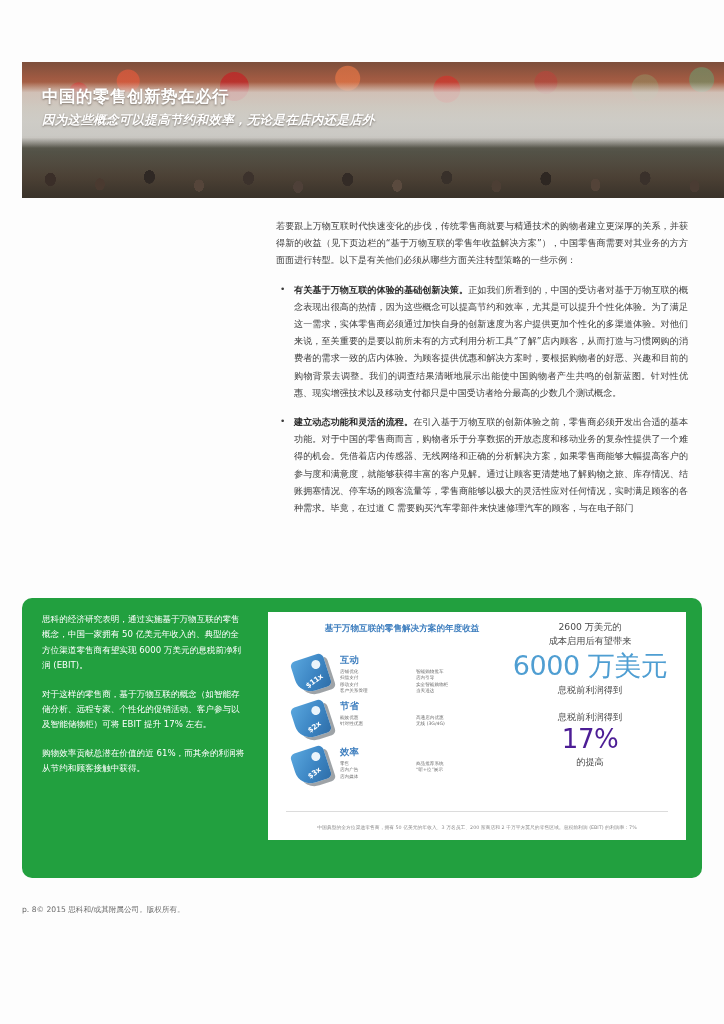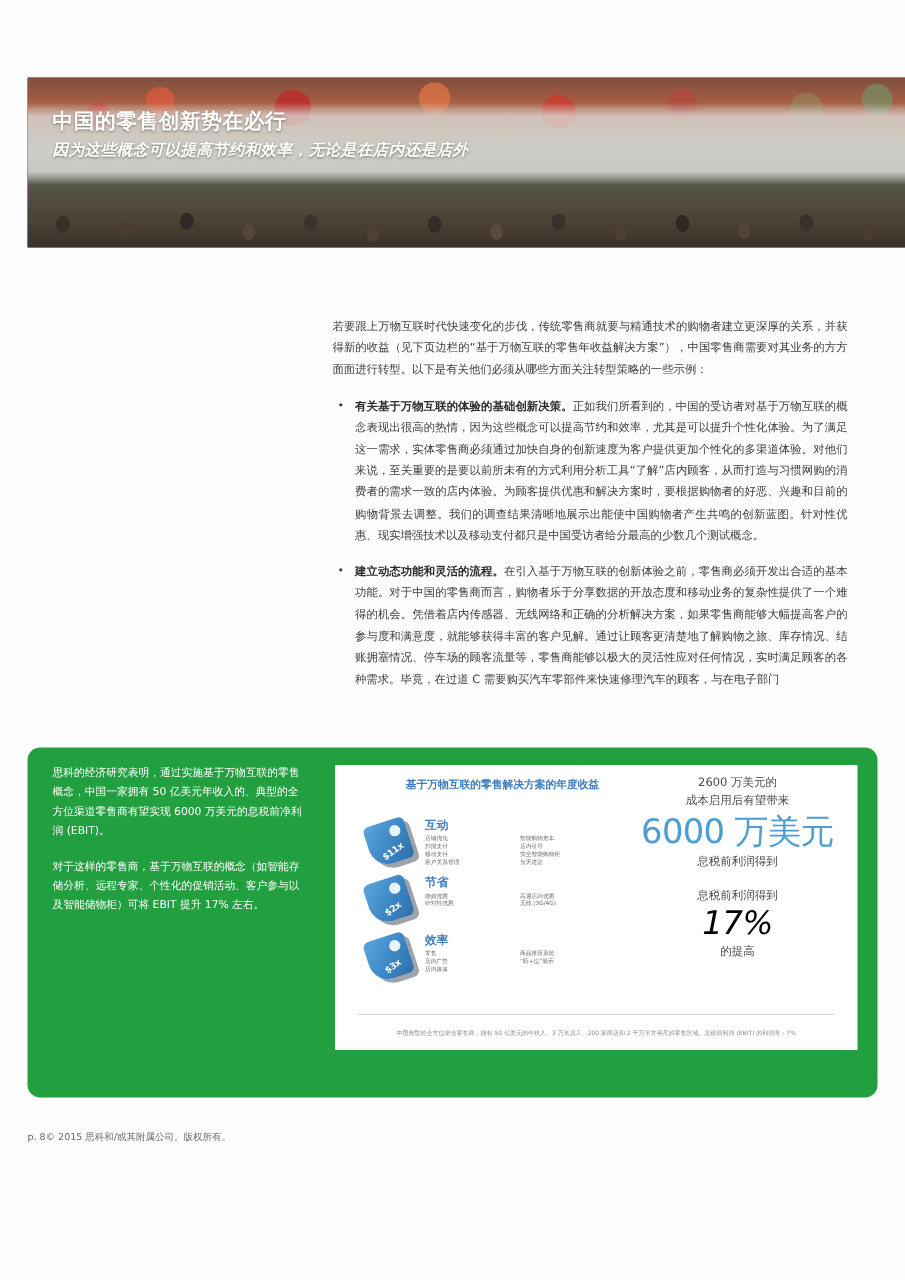--- a/index.html
+++ b/index.html
@@ -74,21 +74,21 @@
   }
   .hero-sub {
     font-size: 12.5px; font-style: italic; font-weight: bold;
     letter-spacing: .3px;
     text-shadow: 0 1px 2px rgba(60,50,40,.55);
   }
 
   
   .body-col {
     position: absolute;
-    left: 266px; top: 218px; width: 412px; margin-top: 36px;
+    left: 276px; top: 218px; width: 412px;
   }
   .para {
     font-size: 9.1px; line-height: 17.2px; color: #3c3c3c;
     text-align: justify; margin-bottom: 12px;
   }
   .bullet-list { list-style: none; }
   .bullet {
     position: relative;
     padding-left: 18px;
     font-size: 9.1px; line-height: 17.2px; color: #3c3c3c;
@@ -182,23 +182,22 @@
   .stat-small {
     font-size: 9.2px; line-height: 13.5px; color: #4a4a4a;
   }
   .stat-big {
     font-size: 27px; line-height: 33px; font-weight: normal;
     color: #4f9ed2; letter-spacing: -.5px;
     margin: 2px 0 1px;
   }
   .stat-big2 {
     font-size: 26px; line-height: 31px; font-weight: normal;
-    color: #000000; letter-spacing: -.5px;
+    color: #4c1d95; letter-spacing: -.5px;
     margin: 1px 0 0;
-    font-style: italic;
   }
   .stat-gap { height: 13px; }
 
   .info-note {
     position: absolute; left: 22px; right: 22px; bottom: 9px;
     text-align: center;
     font-size: 4.8px; line-height: 7.4px; color: #8a8a8a;
   }
   .info-rule {
     position: absolute; left: 18px; right: 18px; bottom: 28px;
@@ -238,20 +237,21 @@
         <b>建立动态功能和灵活的流程。</b><span>在引入基于万物互联的创新体验之前，零售商必须开发出合适的基本功能。对于中国的零售商而言，购物者乐于分享数据的开放态度和移动业务的复杂性提供了一个难得的机会。凭借着店内传感器、无线网络和正确的分析解决方案，如果零售商能够大幅提高客户的参与度和满意度，就能够获得丰富的客户见解。通过让顾客更清楚地了解购物之旅、库存情况、结账拥塞情况、停车场的顾客流量等，零售商能够以极大的灵活性应对任何情况，实时满足顾客的各种需求。毕竟，在过道 C 需要购买汽车零部件来快速修理汽车的顾客，与在电子部门</span>
       </li>
     </ul>
   </div>
 
   <div class="green-panel">
 
     <div class="green-left">
       <p>思科的经济研究表明，通过实施基于万物互联的零售概念，中国一家拥有 50 亿美元年收入的、典型的全方位渠道零售商有望实现 6000 万美元的息税前净利润 (EBIT)。</p>
       <p>对于这样的零售商，基于万物互联的概念（如智能存储分析、远程专家、个性化的促销活动、客户参与以及智能储物柜）可将 EBIT 提升 17% 左右。</p>
+      <p>购物效率贡献总潜在价值的近 61%，而其余的利润将从节约和顾客接触中获得。</p>
     </div>
 
     <div class="info-card">
       <div class="info-title">基于万物互联的零售解决方案的年度收益</div>
 
       <div class="tag-rows">
 
         <div class="tag-row">
           <div class="tag-icon">
             <div class="tag-shape">

